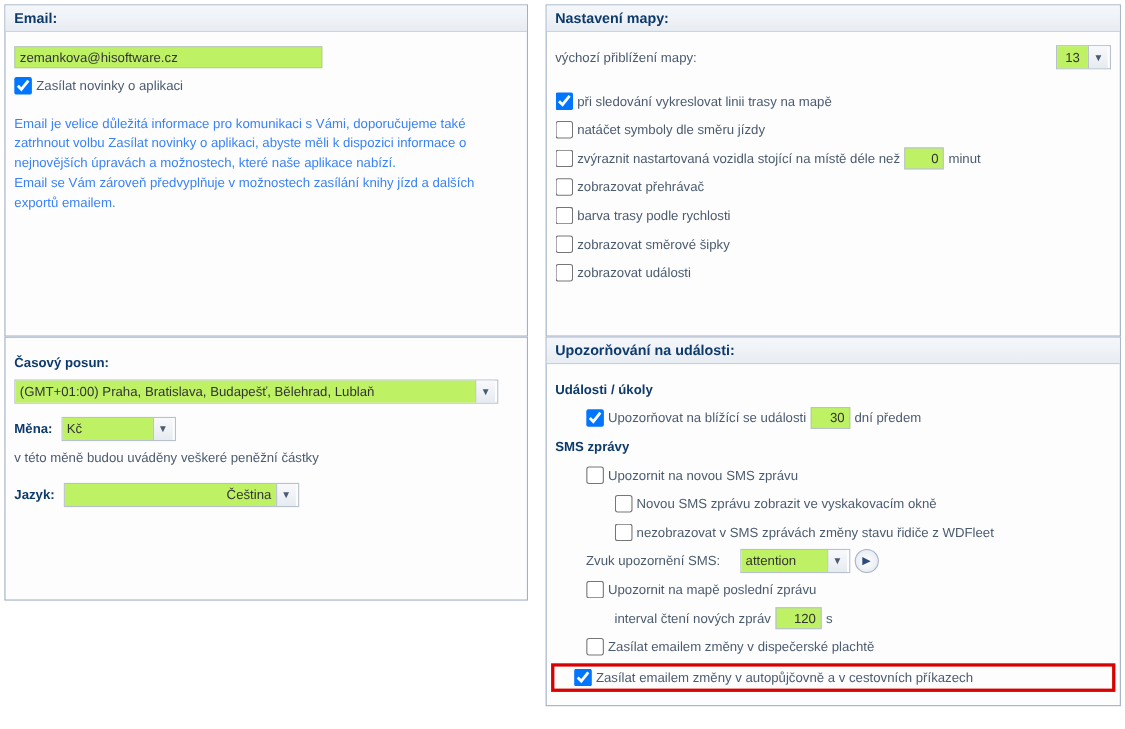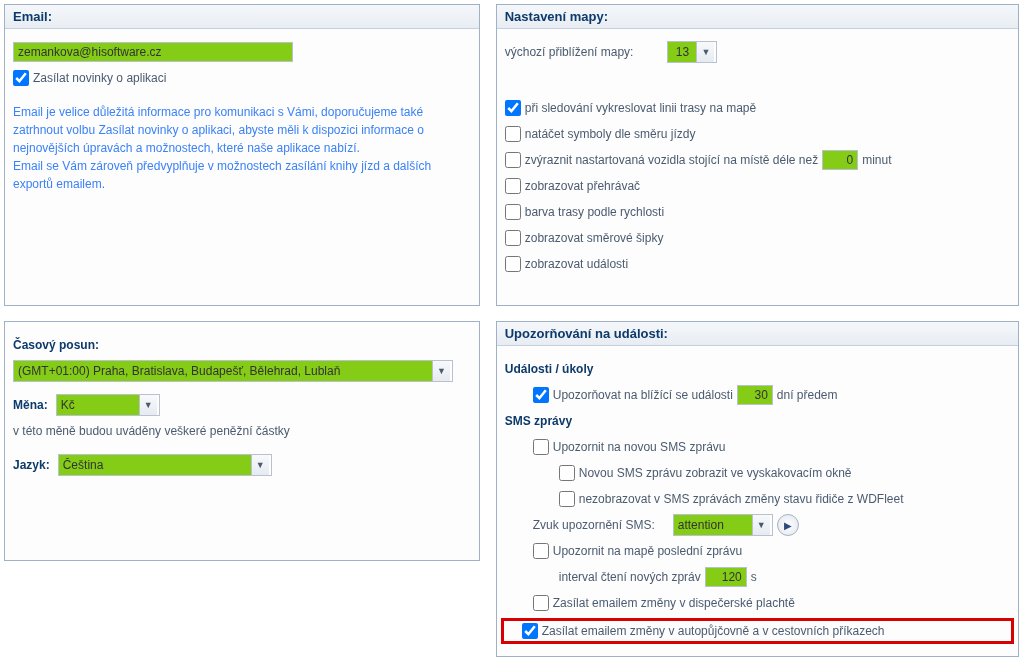--- a/index.html
+++ b/index.html
@@ -1,27 +1,27 @@
 <!DOCTYPE html>
 <html><head>
   <meta charset="utf-8">
   <style>
     * { box-sizing: border-box; margin: 0; padding: 0; }
     body { font-family: Tahoma, Arial, sans-serif; font-size: 12px; color: #333; background: #fff; }
     .container { display: flex; gap: 16px; padding: 4px; }
-    .column { display: flex; flex-direction: column; gap: 15px; }
+    .column { display: flex; flex-direction: column; gap: 0; }
     .col-left { width: 500px; }
     .col-right { width: 550px; }
     .panel { border: 1px solid #a0b0c5; background: #fdfdfd; }
     .panel-header { background: linear-gradient(#f5f7fa, #e8edf3); border-bottom: 1px solid #c5d0df; padding: 4px 8px; font-weight: bold; color: #0d3a6b; font-size: 13px; }
     .panel-body { padding: 8px; color: #4b5b6f; }
     .row { display: flex; align-items: center; margin: 4px 0; min-height: 22px; }
     .row-indent { margin-left: 28px; }
     .row-indent2 { margin-left: 54px; }
-    input[type="text"] { border: 1px solid #b8c2cf; padding: 2px 4px; font-size: 12px; height: 20px; background: #84cc16; color: #333; }
+    input[type="text"] { border: 1px solid #b8c2cf; padding: 2px 4px; font-size: 12px; height: 20px; background: #bef264; color: #333; }
     input[type="checkbox"] { width: 16px; height: 16px; margin-right: 4px; }
     label { color: #4b5b6f; }
     .bold { font-weight: bold; color: #0d3a6b; }
     .desc { color: #3b82f6; margin-top: 14px; line-height: 1.5; }
     .highlight { border: 3px solid #d80000; padding: 2px 18px; margin-left: -4px; margin-right: -4px; }
     .play-btn { display: inline-flex; align-items: center; justify-content: center; width: 22px; height: 22px; border-radius: 50%; background: radial-gradient(#fefefe,#e0e6ee); border: 1px solid #a5b3c5; color: #2d4b7a; font-size: 10px; cursor: pointer; margin-left: 4px; }
     .sel-wrap { display: inline-flex; border: 1px solid #b8c2cf; }
     .sel-wrap input { border: none; height: 20px; }
     .sel-wrap .dd { width: 18px; display: flex; align-items: center; justify-content: center; border-left: 1px solid #b8c2cf; font-size: 9px; cursor: pointer; background: linear-gradient(#f8f9fb,#e6ebf1); }
     .gap-t { margin-top: 12px; }
@@ -67,34 +67,34 @@
             <input type="text" readonly="" style="width: 82px;" value="Kč">
             <span class="dd">▼</span>
           </div>
         </div>
         <div class="row">
             <span>v této měně budou uváděny veškeré peněžní částky</span>
           </div>
         <div class="row gap-t">
           <span class="label-inline">Jazyk:</span>
           <div class="sel-wrap" style="width:214px;">
-            <input type="text" readonly="" style="width: 192px;" value="Čeština">
+            <input type="text" readonly="" style="width: 192px; text-align: right;" value="Čeština">
             <span class="dd">▼</span>
           </div>
         </div>
       </div>
     </div>
   </div>
 
   <div class="column col-right">
 
     <div class="panel" style="height:302px;">
       <div class="panel-header">Nastavení mapy:</div>
       <div class="panel-body">
-        <div class="row" style="margin-bottom:34px;">
+        <div class="row" style="margin-bottom:18px;justify-content:space-between;">
           <span class="mr4">výchozí přiblížení mapy:</span>
           <span style="width:30px;"></span>
           <div class="sel-wrap" style="width:50px;">
             <input type="text" readonly="" style="width: 28px; text-align: center;" value="13">
             <span class="dd">▼</span>
           </div>
         </div>
         <div class="row">
           <input type="checkbox" checked="" style="">
           <label>při sledování vykreslovat linii trasy na mapě</label>

